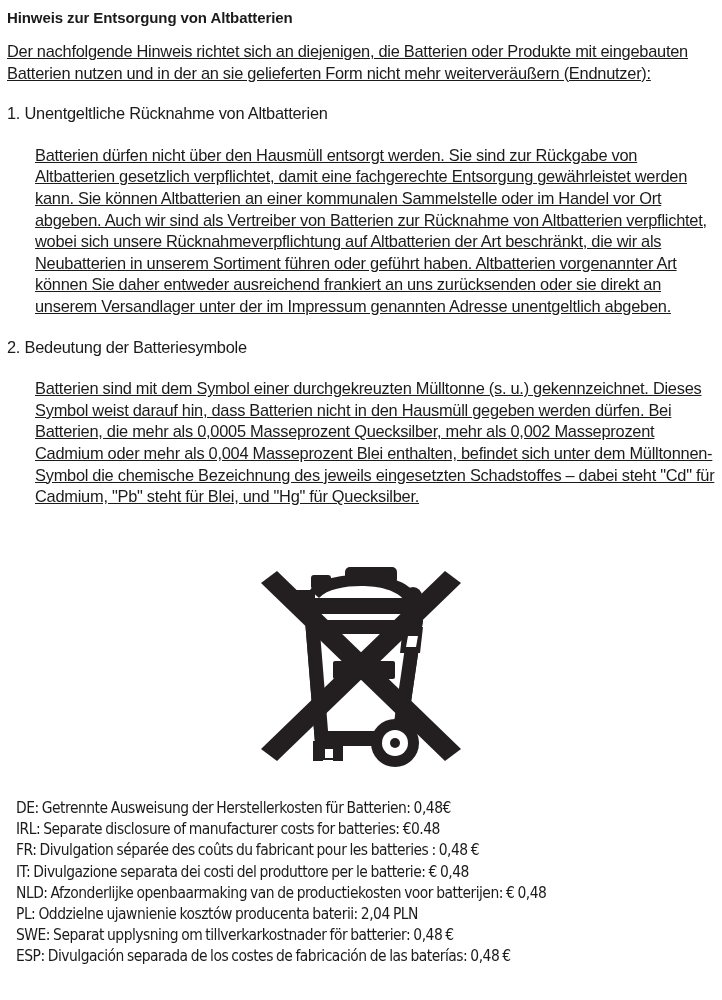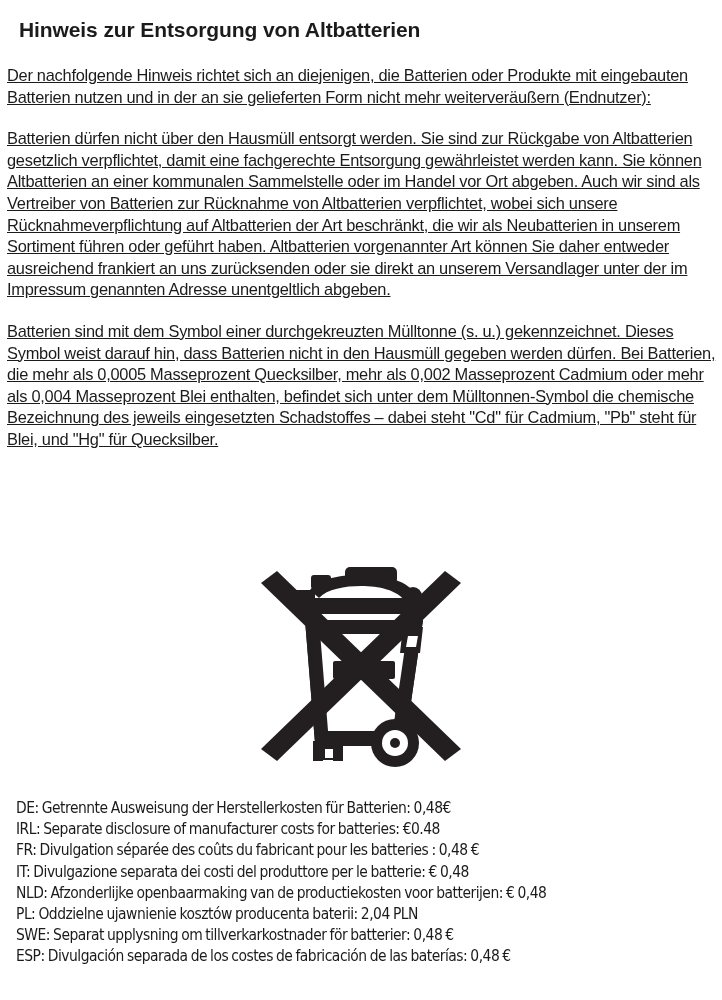--- a/index.html
+++ b/index.html
@@ -27,24 +27,24 @@
 
   
   .doc-body {
     position: absolute;
     left: 7px;
     top: 0;
     width: 712px;
   }
 
   .doc-heading {
-    font-size: 21px;
+    font-size: 15px;
     font-weight: bold;
     line-height: 20px;
-    margin: 12px;
+    margin: 0;
     padding-top: 8px;
     letter-spacing: -0.1px;
   }
 
   .para {
     font-size: 16.4px;
     line-height: 21.6px;
     margin: 0;
     padding-top: 13px;
     letter-spacing: -0.25px;
@@ -56,20 +56,21 @@
     font-size: 16.4px;
     line-height: 21.6px;
     margin: 0;
     padding-top: 19px;
     letter-spacing: -0.25px;
     font-weight: normal;
   }
 
   .para-after-heading {
     padding-top: 20px;
+    margin-left: 28px;
   }
 
   
   .symbol-wrap {
     position: absolute;
     left: 0;
     top: 548px;
     width: 722px;
     height: 248px;
     display: flex;
@@ -103,23 +104,25 @@
 <body>
 
 <div class="page">
 
   <div class="doc-body">
 
     <h1 class="doc-heading">Hinweis zur Entsorgung von Altbatterien</h1>
 
     <p class="para">Der nachfolgende Hinweis richtet sich an diejenigen, die Batterien oder Produkte mit eingebauten Batterien nutzen und in der an sie gelieferten Form nicht mehr weiterveräußern (Endnutzer):</p>
 
+    <h2 class="section-heading">1. Unentgeltliche Rücknahme von Altbatterien</h2>
 
     <p class="para para-after-heading">Batterien dürfen nicht über den Hausmüll entsorgt werden. Sie sind zur Rückgabe von Altbatterien gesetzlich verpflichtet, damit eine fachgerechte Entsorgung gewährleistet werden kann. Sie können Altbatterien an einer kommunalen Sammelstelle oder im Handel vor Ort abgeben. Auch wir sind als Vertreiber von Batterien zur Rücknahme von Altbatterien verpflichtet, wobei sich unsere Rücknahmeverpflichtung auf Altbatterien der Art beschränkt, die wir als Neubatterien in unserem Sortiment führen oder geführt haben. Altbatterien vorgenannter Art können Sie daher entweder ausreichend frankiert an uns zurücksenden oder sie direkt an unserem Versandlager unter der im Impressum genannten Adresse unentgeltlich abgeben.</p>
 
+    <h2 class="section-heading">2. Bedeutung der Batteriesymbole</h2>
 
     <p class="para para-after-heading">Batterien sind mit dem Symbol einer durchgekreuzten Mülltonne (s. u.) gekennzeichnet. Dieses Symbol weist darauf hin, dass Batterien nicht in den Hausmüll gegeben werden dürfen. Bei Batterien, die mehr als 0,0005 Masseprozent Quecksilber, mehr als 0,002 Masseprozent Cadmium oder mehr als 0,004 Masseprozent Blei enthalten, befindet sich unter dem Mülltonnen-Symbol die chemische Bezeichnung des jeweils eingesetzten Schadstoffes – dabei steht "Cd" für Cadmium, "Pb" steht für Blei, und "Hg" für Quecksilber.</p>
 
   </div>
 
   <div class="symbol-wrap">
     <svg width="216" height="230" viewBox="0 0 216 230" aria-label="Durchgekreuzte Mülltonne">
       <g fill="#231f20">
 
         <rect x="92" y="10" width="52" height="17" rx="5"></rect>

